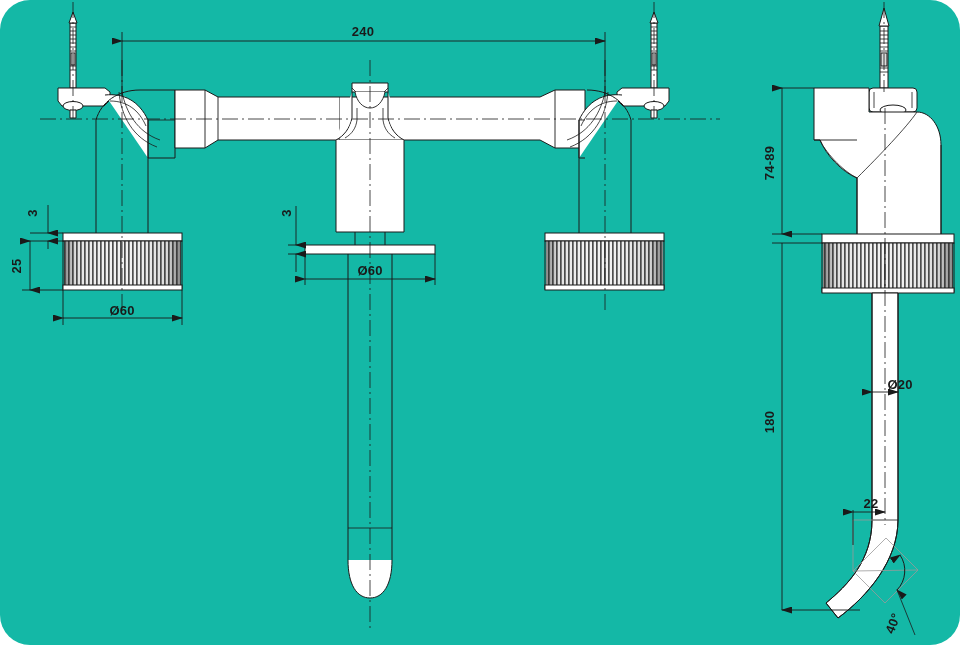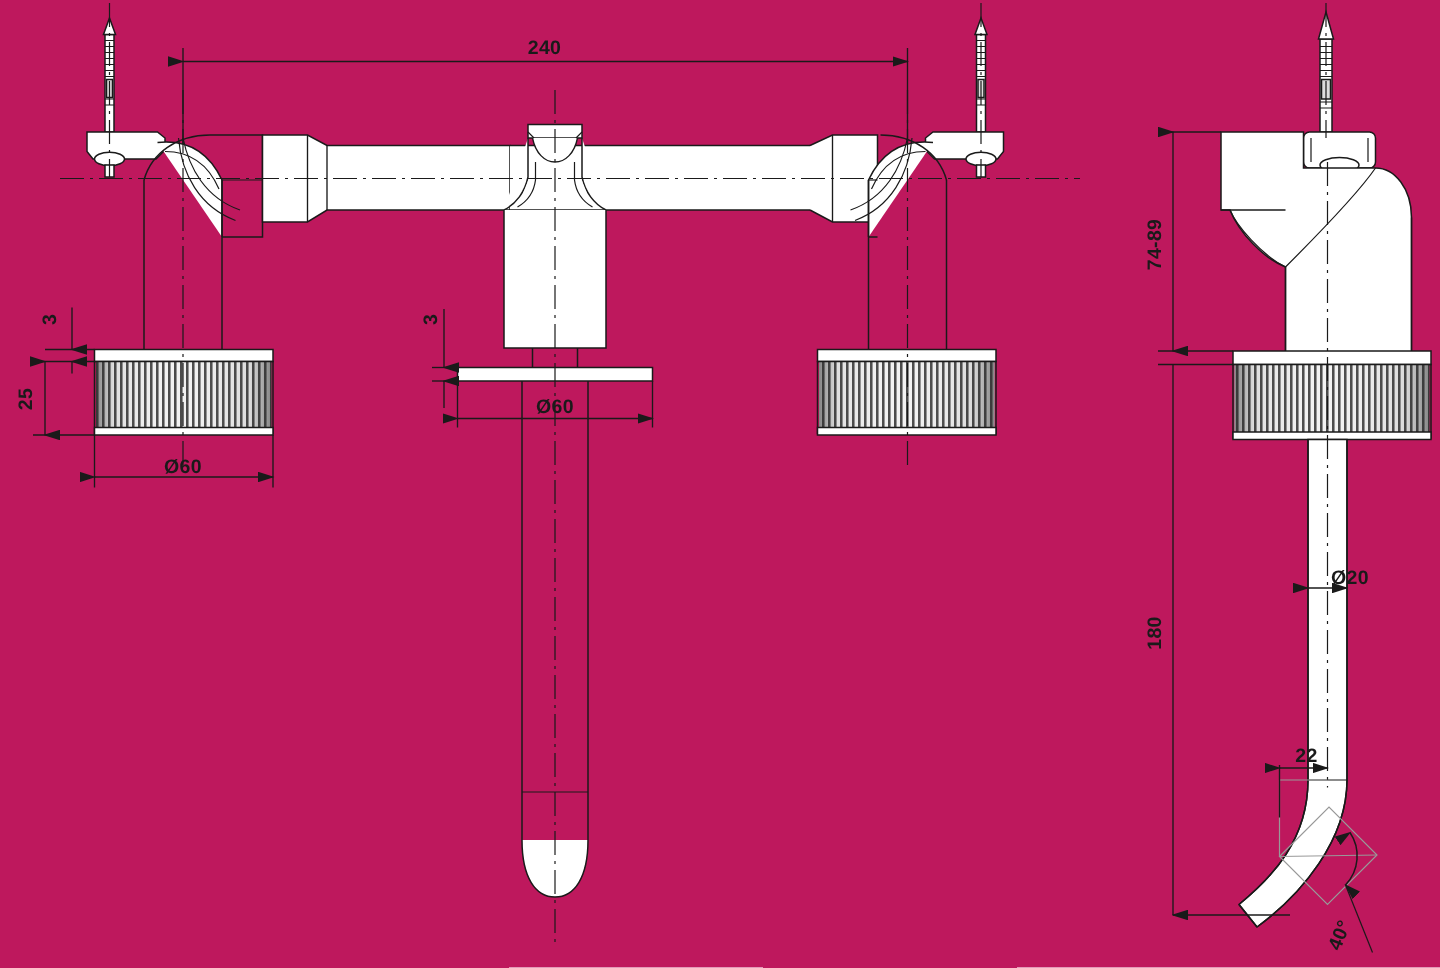--- a/index.html
+++ b/index.html
@@ -1,18 +1,18 @@
 <!DOCTYPE html>
 <html><head>
 <meta charset="utf-8">
 <style>
   html,body{margin:0;padding:0;background:#ffffff;}
   body{width:960px;height:645px;overflow:hidden;
        font-family:"Liberation Sans","DejaVu Sans",sans-serif;}
-  #sheet{position:relative;width:960px;height:645px;background:#be185d;}
+  #sheet{position:relative;width:960px;height:645px;background:#14b8a6;border-radius:30px;}
   svg{display:block;}
   .dimtext{font-family:"Liberation Sans","DejaVu Sans",sans-serif;
            font-size:13px;fill:#1a1a1a;font-weight:600;letter-spacing:.2px;}
 </style>
 </head>
 <body>
 
 <div id="sheet">
 <svg width="960" height="645" viewBox="0 0 960 645">
 

